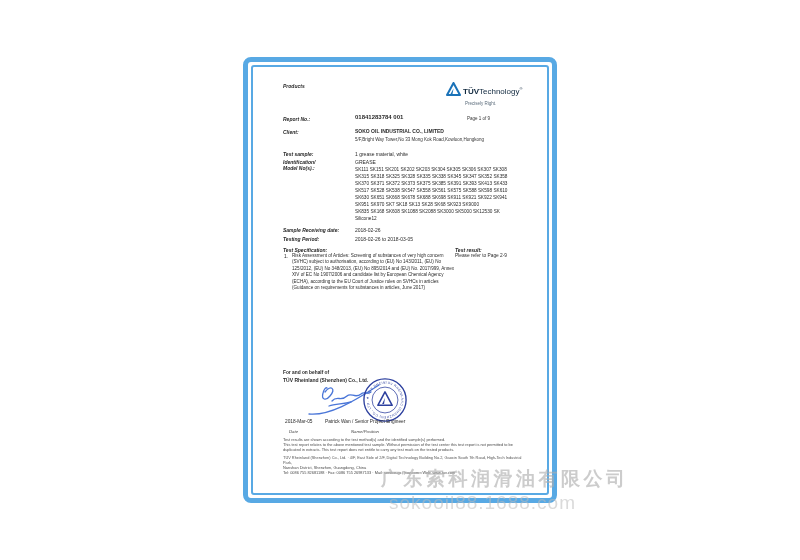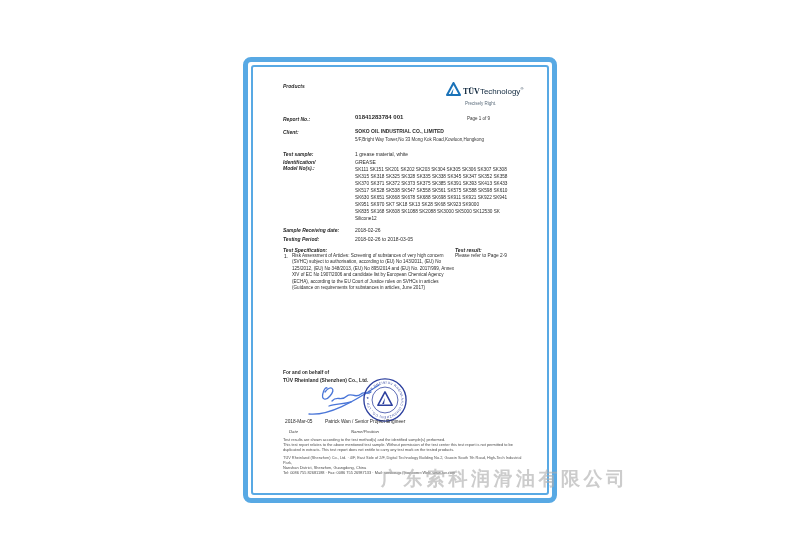--- a/index.html
+++ b/index.html
@@ -11,21 +11,21 @@
   .doc{position:relative;width:100%;height:100%;box-sizing:border-box;
        border:2px solid #58a9e4;border-radius:3px;background:#fff;}
   .abs{position:absolute;white-space:nowrap;}
   .lbl{font-style:italic;font-weight:bold;font-size:5px;color:#1f1f1f;}
   .val{font-size:5px;color:#2b2b2b;}
   .small{font-size:4.5px;color:#333;}
   
   .logo{position:absolute;left:193px;top:15px;width:100px;height:26px;}
   .logo-row{display:flex;align-items:center;gap:2px;}
   .logo-text{font-size:8px;color:#11293f;letter-spacing:0;}
-  .logo-text b{font-weight:bold;font-family:Liberation Serif, serif;}
+  .logo-text b{font-weight:bold;}
   .logo-reg{font-size:4px;vertical-align:super;}
   .tagline{font-size:4.5px;color:#5a6b7a;margin-left:19px;margin-top:1px;}
   
   .modlines{position:absolute;left:102px;top:99px;width:182px;font-size:4.7px;
             line-height:7px;color:#2b2b2b;white-space:normal;}
   .modlines div{white-space:nowrap;}
   
   .specwrap{position:absolute;left:39px;top:186px;width:166px;font-size:4.6px;
             line-height:6.4px;color:#2b2b2b;white-space:normal;}
   .rescol{position:absolute;left:202px;top:186px;width:84px;font-size:4.8px;
@@ -139,14 +139,15 @@
         <div>This test report relates to the above mentioned test sample. Without permission of the test center this test report is not permitted to be duplicated in extracts. This test report does not entitle to carry any test mark on the tested products.</div>
         <div class="addr">TÜV Rheinland (Shenzhen) Co., Ltd. · 4/F, East Side of 2/F, Digital Technology Building No.2, Gaoxin South 7th Road, High-Tech Industrial Park,</div>
         <div>Nanshan District, Shenzhen, Guangdong, China</div>
         <div>Tel: 0086 755 82681188 · Fax: 0086 755 26987133 · Mail: service-gc@tuv.com · Web: www.tuv.com</div>
       </div>
 
     </div>
   </div>
 
   <div class="wm1">广东索科润滑油有限公司</div>
+  <div class="wm2">sokooil88.1688.com</div>
 
 </div>
 
 </body></html>

